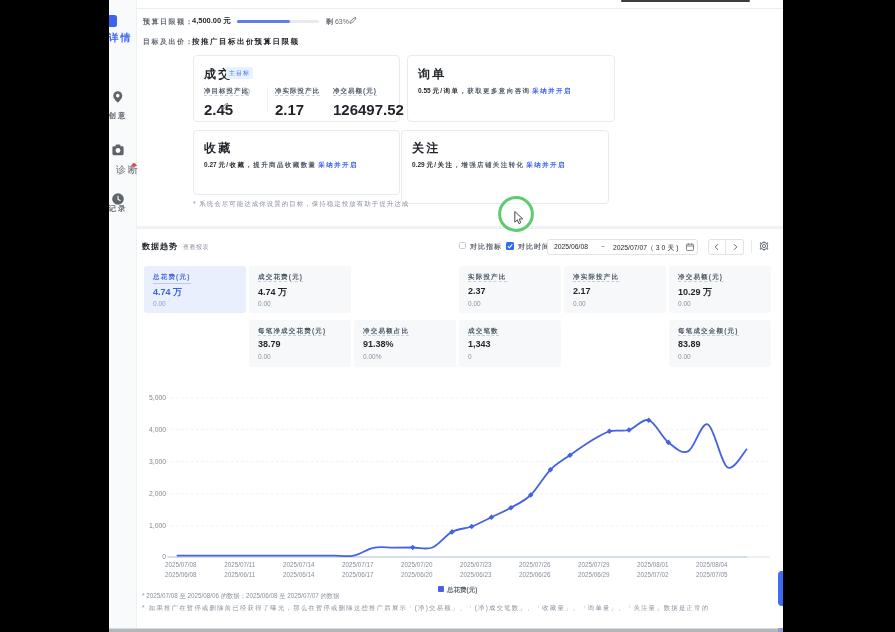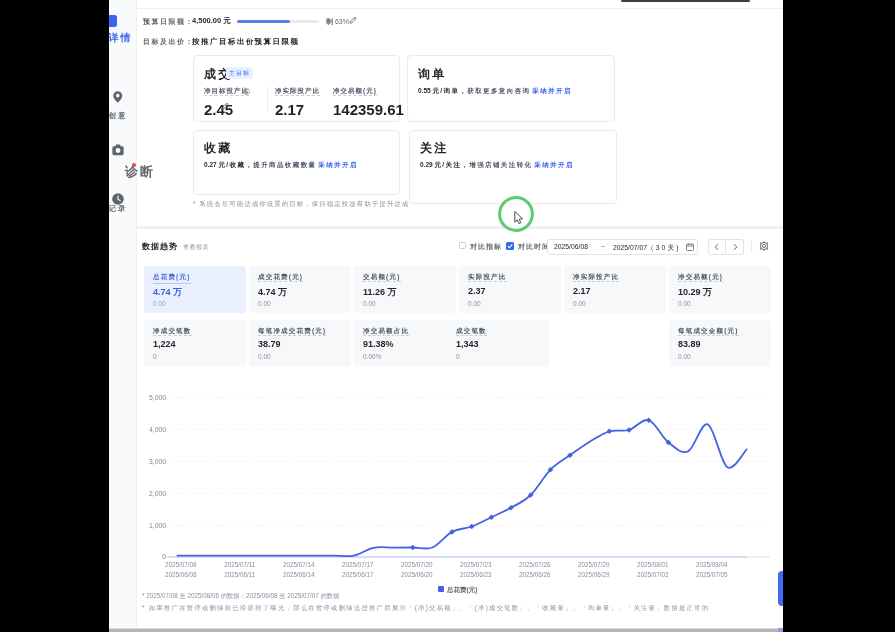--- a/index.html
+++ b/index.html
@@ -51,34 +51,34 @@
           <rect x="3.1" y="1.4" width="0.9" height="0.9" fill="#8a919f"></rect>
         </svg>
   <div class="ab" style="left:73px;top:31px;width:1px;height:25px;background:#eef0f2"></div>
   <div class="ab lbl" style="left:81px;top:31px"><span class="dash cjk" style="letter-spacing:1px">净实际投产比</span></div>
   <div class="ab lbl" style="left:139px;top:31px"><span class="dash cjk" style="letter-spacing:1px">净交易额(元)</span></div>
   <div class="ab val" style="left:10px;top:45px">2.45</div>
   <svg class="ab" style="left:27px;top:46px" width="8" height="8" viewBox="0 0 8 8">
           <path d="M1.2 5.6 L5.2 1.6 L6.6 3.0 L2.6 7.0 L1 7.2 Z M5.9 0.9 L7.3 2.3" fill="none" stroke="#646a73" stroke-width="0.9"></path>
         </svg>
   <div class="ab val" style="left:81px;top:45px">2.17</div>
-  <div class="ab val" style="left:139px;top:45px">142359.61</div>
+  <div class="ab val" style="left:139px;top:45px">126497.52</div>
 </div>
 
 <div class="card" style="left:270px;top:55px;width:208px;height:67px">
   <div class="ab ttl" style="left:10px;top:10px">询单</div>
   <div class="ab lbl" style="left:10px;top:31px"><b class="dark">0.55 <span class="cjk" style="letter-spacing:1.4px">元/询单</span></b><span class="cjk" style="letter-spacing:1.4px">，获取更多意向咨询</span> <span class="blue cjk" style="letter-spacing:1.4px">采纳并开启</span></div>
 </div>
 
 <div class="card" style="left:56px;top:130px;width:207px;height:65px">
   <div class="ab ttl" style="left:10px;top:9px">收藏</div>
   <div class="ab lbl" style="left:10px;top:30px"><b class="dark">0.27 <span class="cjk" style="letter-spacing:1.4px">元/收藏</span></b><span class="cjk" style="letter-spacing:1.4px">，提升商品收藏数量</span> <span class="blue cjk" style="letter-spacing:1.4px">采纳并开启</span></div>
 </div>
 
-<div class="card" style="left:272px;top:130px;width:208px;height:74px">
+<div class="card" style="left:264px;top:130px;width:208px;height:74px">
   <div class="ab ttl" style="left:10px;top:9px">关注</div>
   <div class="ab lbl" style="left:10px;top:30px"><b class="dark">0.29 <span class="cjk" style="letter-spacing:1.4px">元/关注</span></b><span class="cjk" style="letter-spacing:1.4px">，增强店铺关注转化</span> <span class="blue cjk" style="letter-spacing:1.4px">采纳并开启</span></div>
 </div>
 
 <div class="ab lgray" style="left:56px;top:200px;font-size:6.5px;letter-spacing:1px">* 系统会尽可能达成你设置的目标，保持稳定投放有助于提升达成</div>
 
 <div class="ab" style="left:0;top:226px;width:647px;height:2.5px;background:#eff1f3"></div>
 
 <div class="ab" style="left:5px;top:240.5px;font-size:8px;font-weight:bold;color:#1f2329;letter-spacing:1px">数据趋势</div>
 <div class="ab lgray" style="left:46px;top:242.5px;font-size:6px;letter-spacing:0.5px">查看报表</div>
@@ -120,56 +120,46 @@
 <div class="mcell" style="left:7px;top:266px;background:#e9effd">
         <div class="mlbl" style="color:#4b6bd6;border-bottom:1px solid #b9c8f0;width:fit-content;padding-bottom:1px">总花费(元)</div>
         <div class="mval" style="color:#3d61e3">4.74 万</div>
         <div class="msub" style="color:#8a9ed9">0.00</div>
       </div>
 <div class="mcell" style="left:112px;top:266px">
         <div class="mlbl"><span class="dash">成交花费(元)</span></div>
         <div class="mval">4.74 万</div>
         <div class="msub">0.00</div>
       </div>
-<div class="mcell" style="left:217px;top:266px">
-        <div class="mlbl"><span class="dash">交易额(元)</span></div>
-        <div class="mval">11.26 万</div>
-        <div class="msub">0.00</div>
-      </div>
 <div class="mcell" style="left:322px;top:266px">
         <div class="mlbl"><span class="dash">实际投产比</span></div>
         <div class="mval">2.37</div>
         <div class="msub">0.00</div>
       </div>
 <div class="mcell" style="left:427px;top:266px">
         <div class="mlbl"><span class="dash">净实际投产比</span></div>
         <div class="mval">2.17</div>
         <div class="msub">0.00</div>
       </div>
 <div class="mcell" style="left:532px;top:266px">
         <div class="mlbl"><span class="dash">净交易额(元)</span></div>
         <div class="mval">10.29 万</div>
         <div class="msub">0.00</div>
-      </div>
-<div class="mcell" style="left:7px;top:319.5px">
-        <div class="mlbl"><span class="dash">净成交笔数</span></div>
-        <div class="mval">1,224</div>
-        <div class="msub">0</div>
       </div>
 <div class="mcell" style="left:112px;top:319.5px">
         <div class="mlbl"><span class="dash">每笔净成交花费(元)</span></div>
         <div class="mval">38.79</div>
         <div class="msub">0.00</div>
       </div>
 <div class="mcell" style="left:217px;top:319.5px">
         <div class="mlbl"><span class="dash">净交易额占比</span></div>
         <div class="mval">91.38%</div>
         <div class="msub">0.00%</div>
       </div>
-<div class="mcell" style="left:310px;top:319.5px">
+<div class="mcell" style="left:322px;top:319.5px">
         <div class="mlbl"><span class="dash">成交笔数</span></div>
         <div class="mval">1,343</div>
         <div class="msub">0</div>
       </div>
 <div class="mcell" style="left:532px;top:319.5px">
         <div class="mlbl"><span class="dash">每笔成交金额(元)</span></div>
         <div class="mval">83.89</div>
         <div class="msub">0.00</div>
       </div>
 
@@ -243,21 +233,21 @@
 <svg class="ab" style="left:111px;top:90px;z-index:10" width="13.5" height="14" viewBox="0 0 15 15">
       <path d="M7.5 1.2 C4.7 1.2 2.5 3.4 2.5 6.2 C2.5 9.8 7.5 13.8 7.5 13.8 C7.5 13.8 12.5 9.8 12.5 6.2 C12.5 3.4 10.3 1.2 7.5 1.2 Z" fill="#5f646b"></path>
       <circle cx="7.5" cy="6" r="2" fill="#fbfcfd"></circle>
     </svg>
 <div class="ab gray" style="left:108.5px;top:111px;font-size:7.5px;letter-spacing:2px;font-weight:bold;z-index:10">创意</div>
 <svg class="ab" style="left:111px;top:143px;z-index:10" width="14" height="14" viewBox="0 0 15 15">
       <rect x="1.5" y="3.5" width="12" height="9.5" rx="1.5" fill="#5f646b"></rect>
       <rect x="5" y="1.5" width="5" height="3" rx="1" fill="#5f646b"></rect>
       <circle cx="7.5" cy="8" r="2.6" fill="#fbfcfd"></circle>
     </svg>
-<div class="ab gray" style="left:125px;top:163px;font-size:13px;letter-spacing:2px;font-weight:bold;z-index:10">诊断</div>
+<div class="ab gray" style="left:116px;top:163px;font-size:10px;letter-spacing:2px;font-weight:normal;z-index:10">诊断</div>
 <div class="ab" style="left:131.5px;top:163px;width:4px;height:4px;border-radius:2px;background:#e5484d;z-index:10"></div>
 <svg class="ab" style="left:111px;top:192px;z-index:10" width="14" height="14" viewBox="0 0 15 15">
       <circle cx="7.5" cy="7.5" r="6.2" fill="#5f646b"></circle>
       <path d="M7.5 4 V7.8 L10.2 9.3" stroke="#fbfcfd" stroke-width="1.2" fill="none"></path>
     </svg>
 <div class="ab gray" style="left:108.5px;top:204px;font-size:7.5px;letter-spacing:2px;font-weight:bold;z-index:10">记录</div>
 
 <div class="ab" style="left:0;top:0;width:109px;height:632px;background:#000;z-index:50"></div>
 <div class="ab" style="left:783px;top:0;width:112px;height:632px;background:#000;z-index:50"></div>
 

